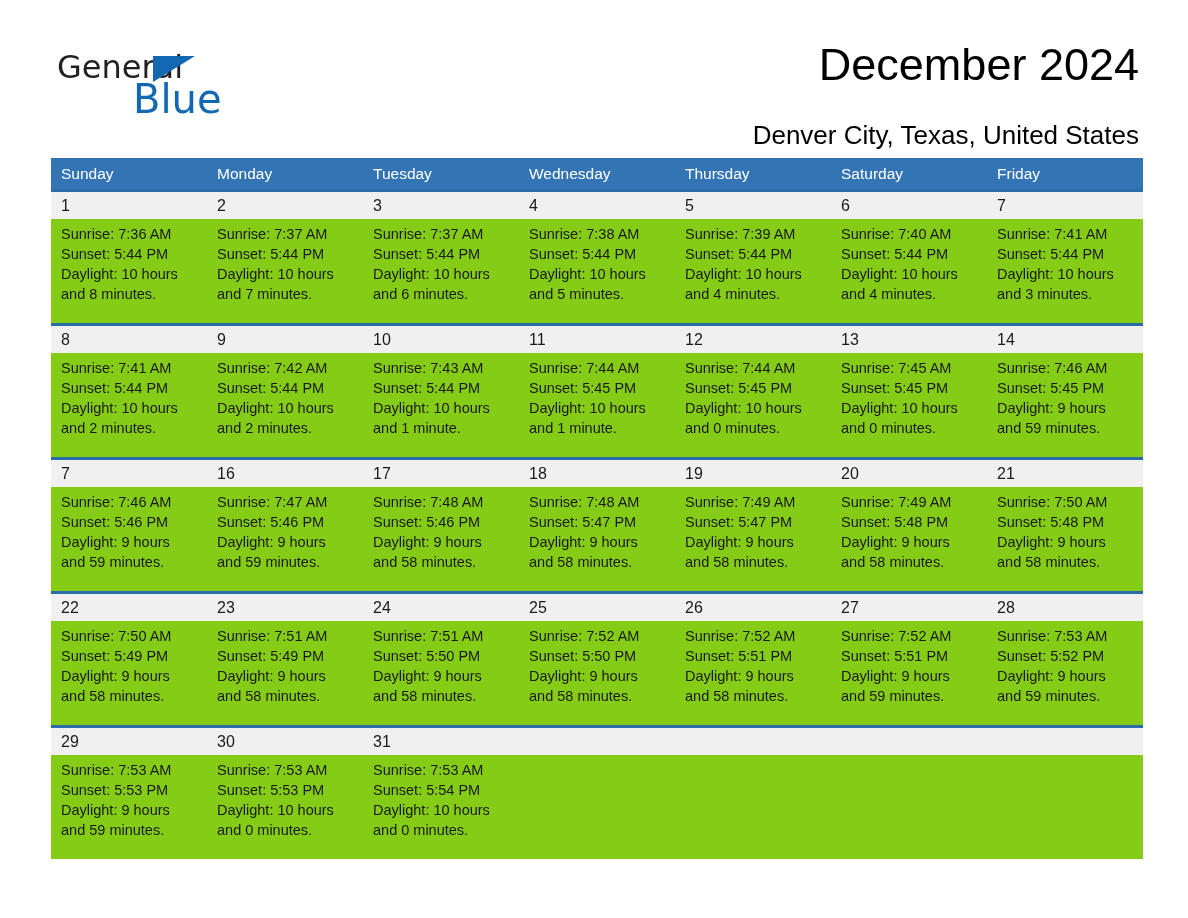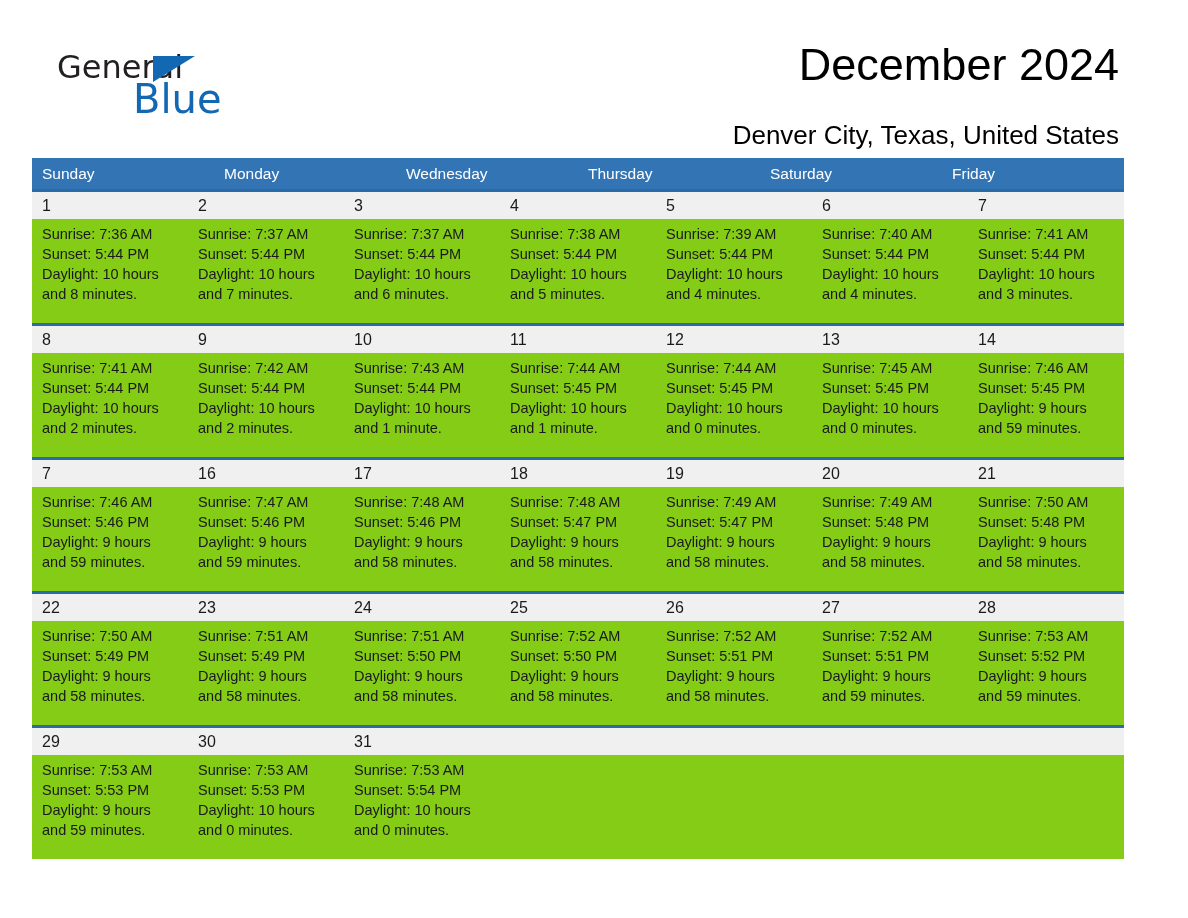--- a/index.html
+++ b/index.html
@@ -61,21 +61,21 @@
     left: 76px;
     top: 32px;
     font-size: 40px;
     color: #1268b3;
     font-family: "DejaVu Sans", sans-serif;
     font-weight: 400;
     line-height: 34px;
   }
   .title-block {
     position: absolute;
-    right: 69px;
+    right: 49px;
     top: 38px;
     text-align: right;
   }
   .cal-title {
     font-size: 45px;
     font-weight: 400;
     line-height: 54px;
     color: #000000;
     white-space: nowrap;
   }
@@ -84,21 +84,21 @@
     font-size: 26px;
     font-weight: 400;
     line-height: 30px;
     color: #000000;
     white-space: nowrap;
   }
 
   
   .calendar {
     position: absolute;
-    left: 32px;
+    left: 51px;
     top: 158px;
     width: 1092px;
   }
   .weekday-row {
     display: flex;
     background: #3375b4;
     height: 31px;
   }
   .weekday-cell {
     flex: 1 1 0;
@@ -169,20 +169,21 @@
       <div class="cal-subtitle">Denver City, Texas, United States</div>
     </div>
 
   </div>
 
   <div class="calendar">
 
     <div class="weekday-row">
       <div class="weekday-cell">Sunday</div>
       <div class="weekday-cell">Monday</div>
+      <div class="weekday-cell">Tuesday</div>
       <div class="weekday-cell">Wednesday</div>
       <div class="weekday-cell">Thursday</div>
       <div class="weekday-cell">Saturday</div>
       <div class="weekday-cell">Friday</div>
     </div>
 
     <div id="weeks-container">
         <div class="week">
           <div class="week-rule"></div>
           <div class="daynum-row">

